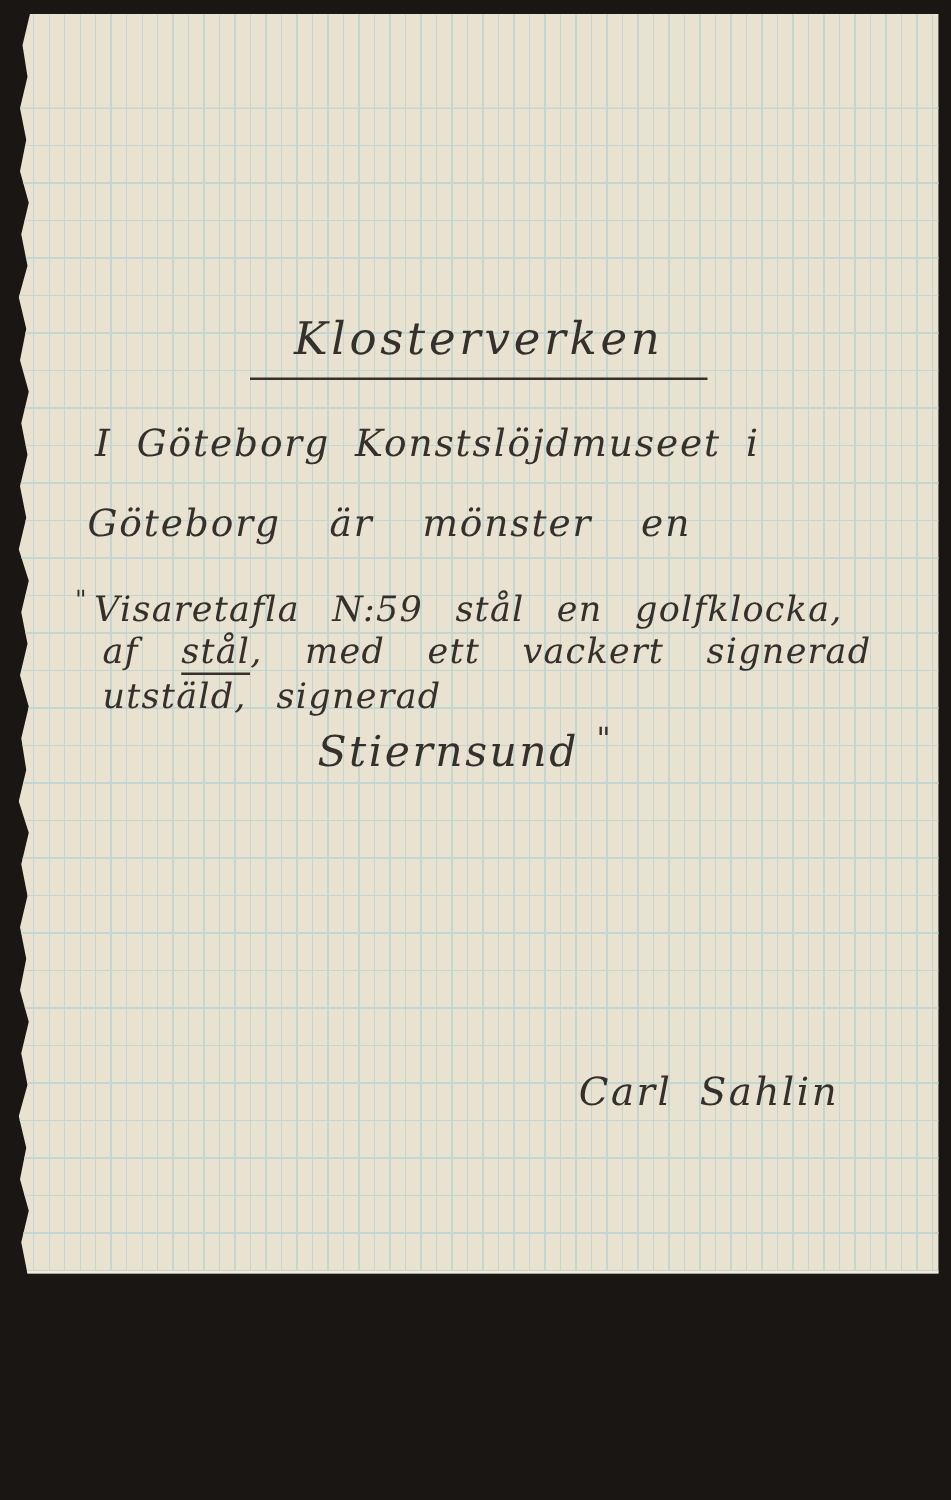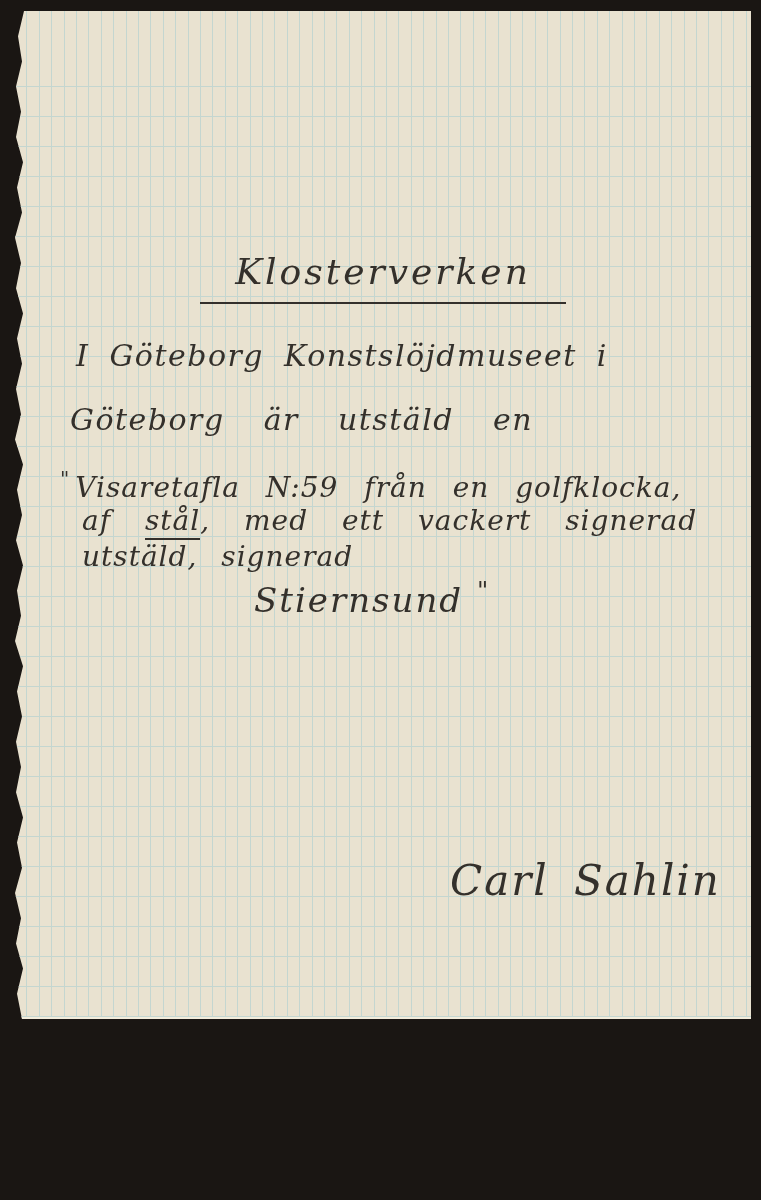--- a/index.html
+++ b/index.html
@@ -68,21 +68,21 @@
     padding-bottom:10px;
     border-bottom:2.5px solid var(--ink);
   }
   .body-line1{left:62px;top:328px;font-size:30px;letter-spacing:1.5px;word-spacing:9px;}
   .body-line2{left:56px;top:392px;font-size:30px;letter-spacing:1.5px;word-spacing:28px;}
   .quote-line1{left:46px;top:457px;font-size:28px;letter-spacing:1px;word-spacing:16px;}
   .quote-line2{left:68px;top:494px;font-size:28px;letter-spacing:1px;word-spacing:24px;}
   .quote-line3{left:68px;top:530px;font-size:28px;letter-spacing:1px;word-spacing:14px;}
   .quote-name{left:240px;top:566px;font-size:34px;letter-spacing:2px;word-spacing:18px;}
   .date-line{left:448px;top:818px;font-size:23px;letter-spacing:1px;word-spacing:8px;}
-  .signature-line{left:436px;top:846px;font-size:42px;letter-spacing:2px;word-spacing:10px;}
+  .signature-line{left:436px;top:846px;font-size:31px;letter-spacing:2px;word-spacing:10px;padding-left:13px;}
   .underlined{border-bottom:2px solid currentColor;padding-bottom:1px;}
   .qmark{font-size:0.72em;vertical-align:0.55em;letter-spacing:0;}
   .qmark-close{margin-left:14px;}
   .qmark-open{margin-right:6px;}
 </style>
 </head>
 <body>
 
 <div class="stage">
   <div class="paper">
@@ -90,25 +90,25 @@
 
     <div class="hw title-wrap">
       <span>Klosterverken</span>
     </div>
 
     <div class="hw body-line1">
       <span>I Göteborg Konstslöjdmuseet i</span>
     </div>
 
     <div class="hw body-line2">
-      <span>Göteborg är utstäld en</span>
+      <span>Göteborg är mönster en</span>
     </div>
 
     <div class="hw quote-line1">
-      <span class="qmark qmark-open">"</span><span>Visaretafla N:59 från en golfklocka,</span>
+      <span class="qmark qmark-open">"</span><span>Visaretafla N:59 stål en golfklocka,</span>
     </div>
 
     <div class="hw quote-line2">
       <span>af</span>
       <span class="underlined">stål</span><span>, med ett vackert signerad</span>
     </div>
 
     <div class="hw quote-line3">
       <span>utstäld, signerad</span>
     </div>

